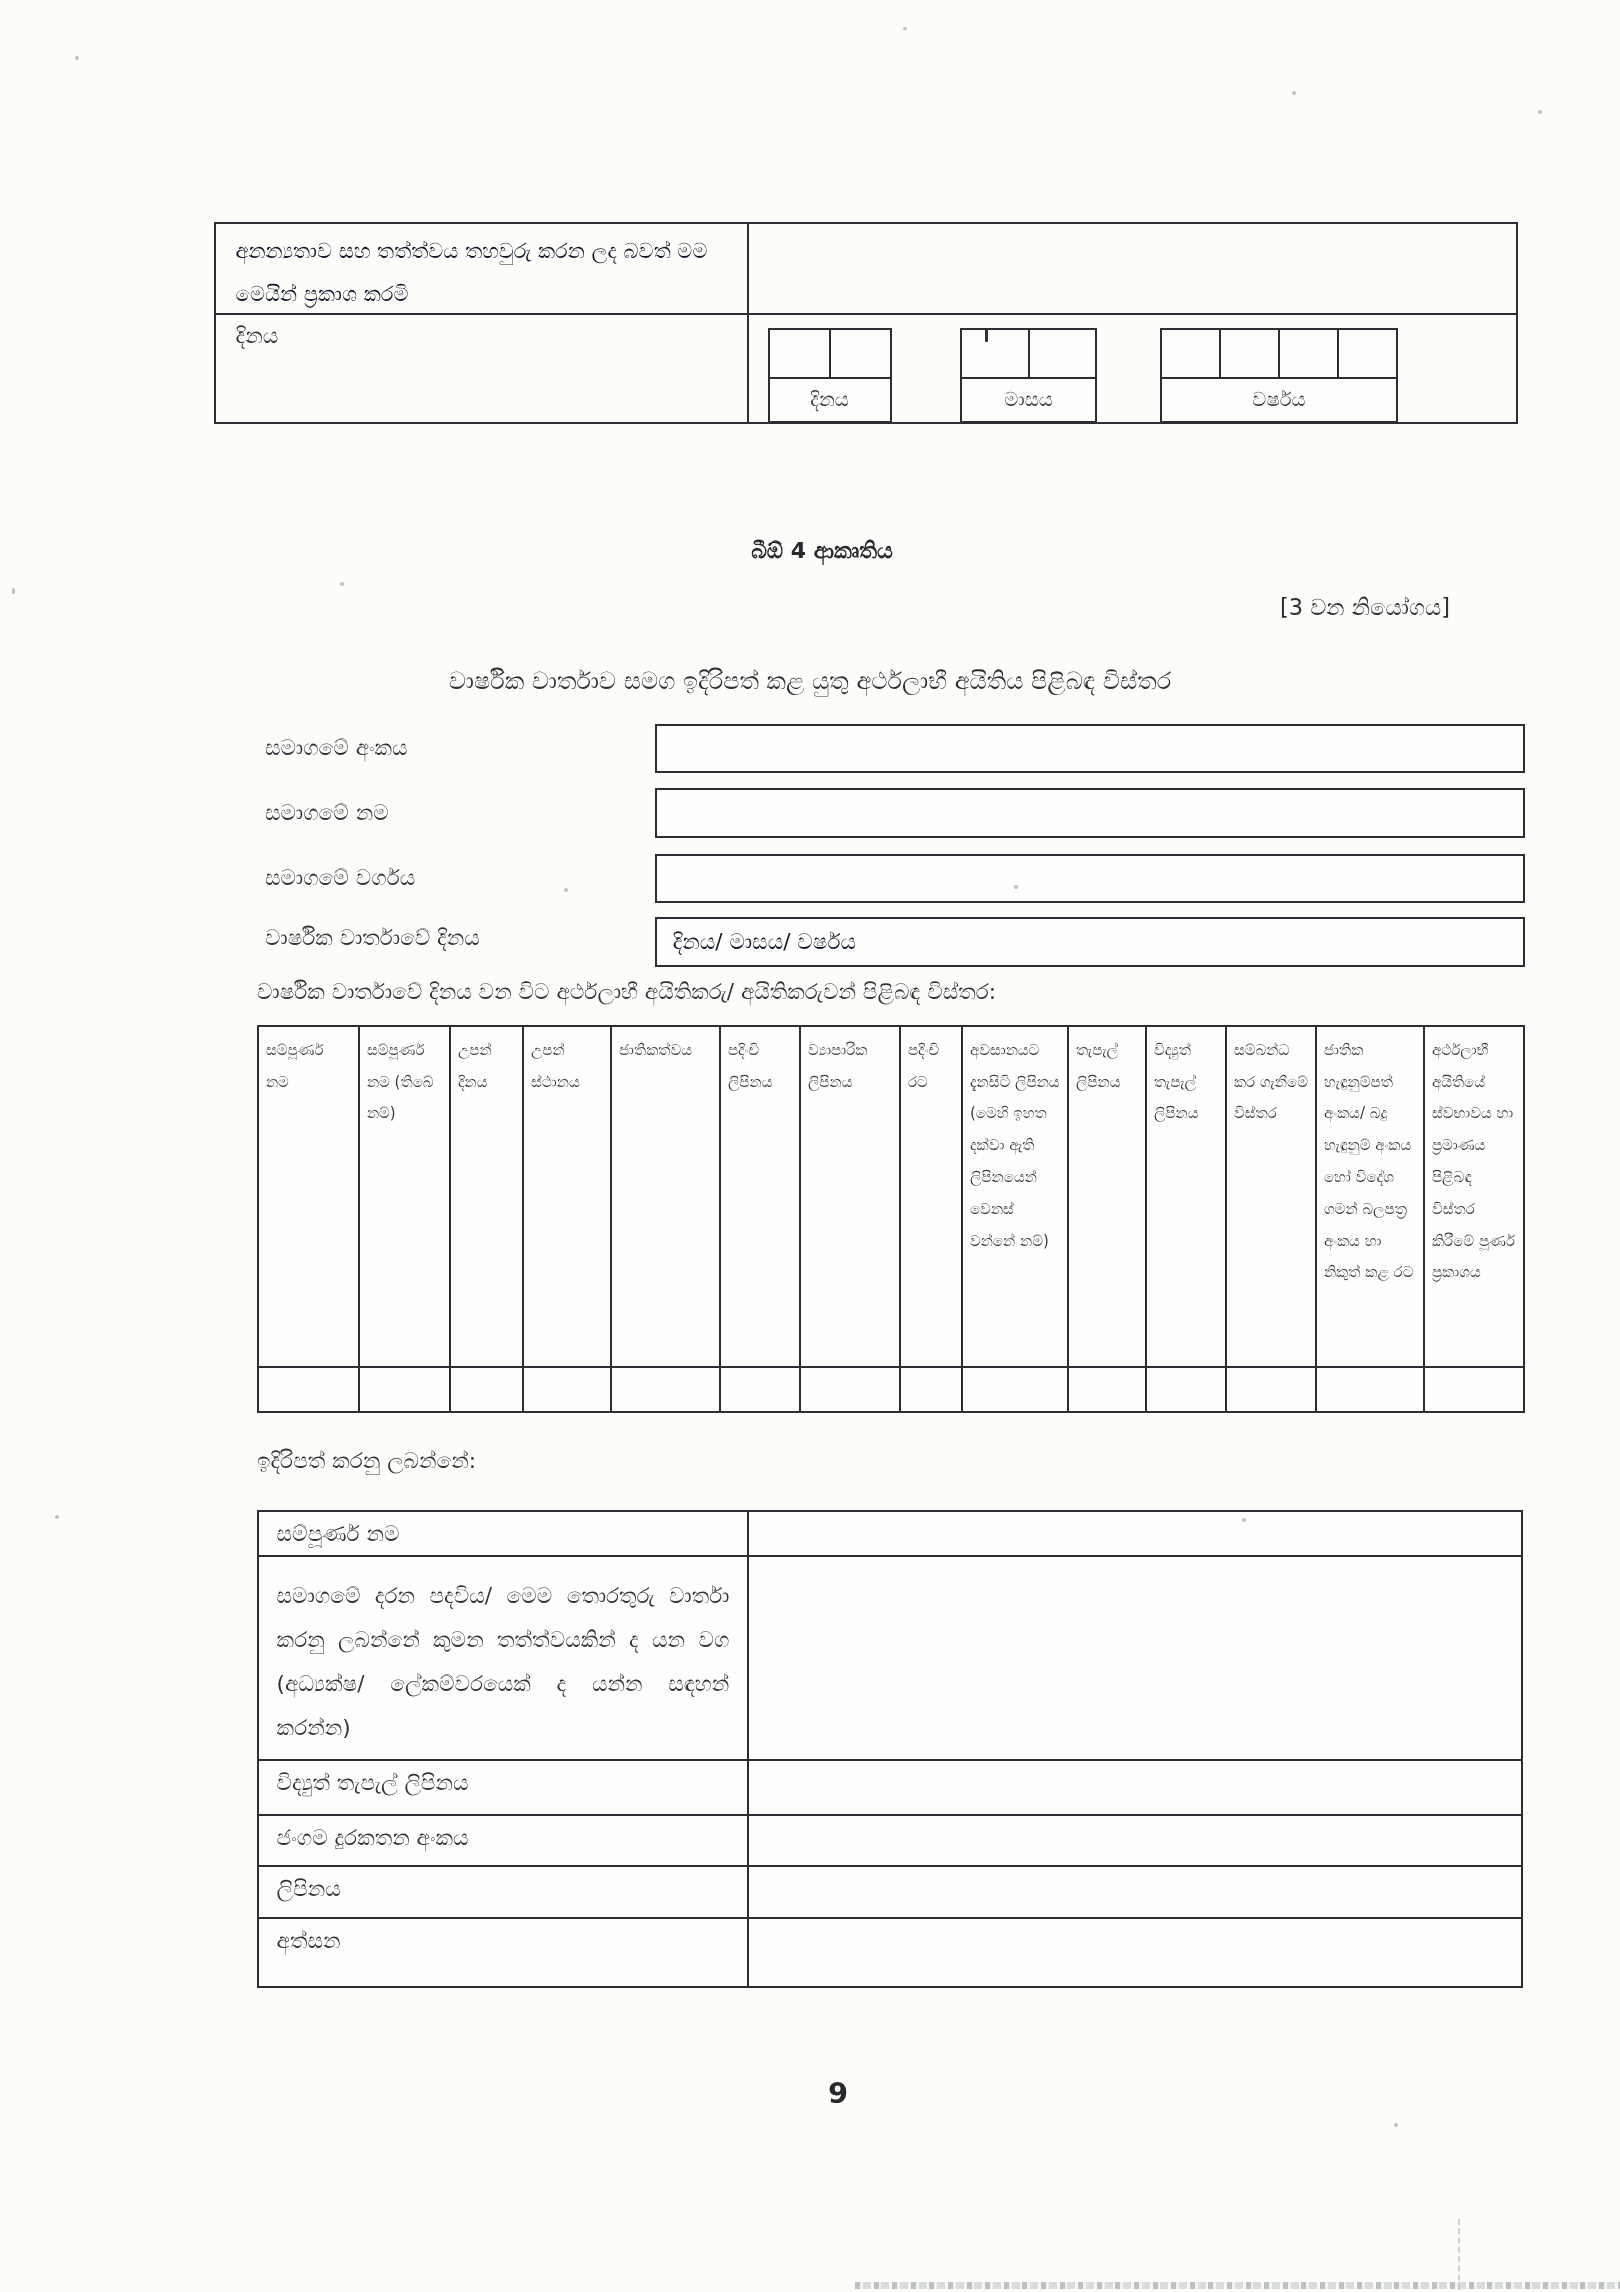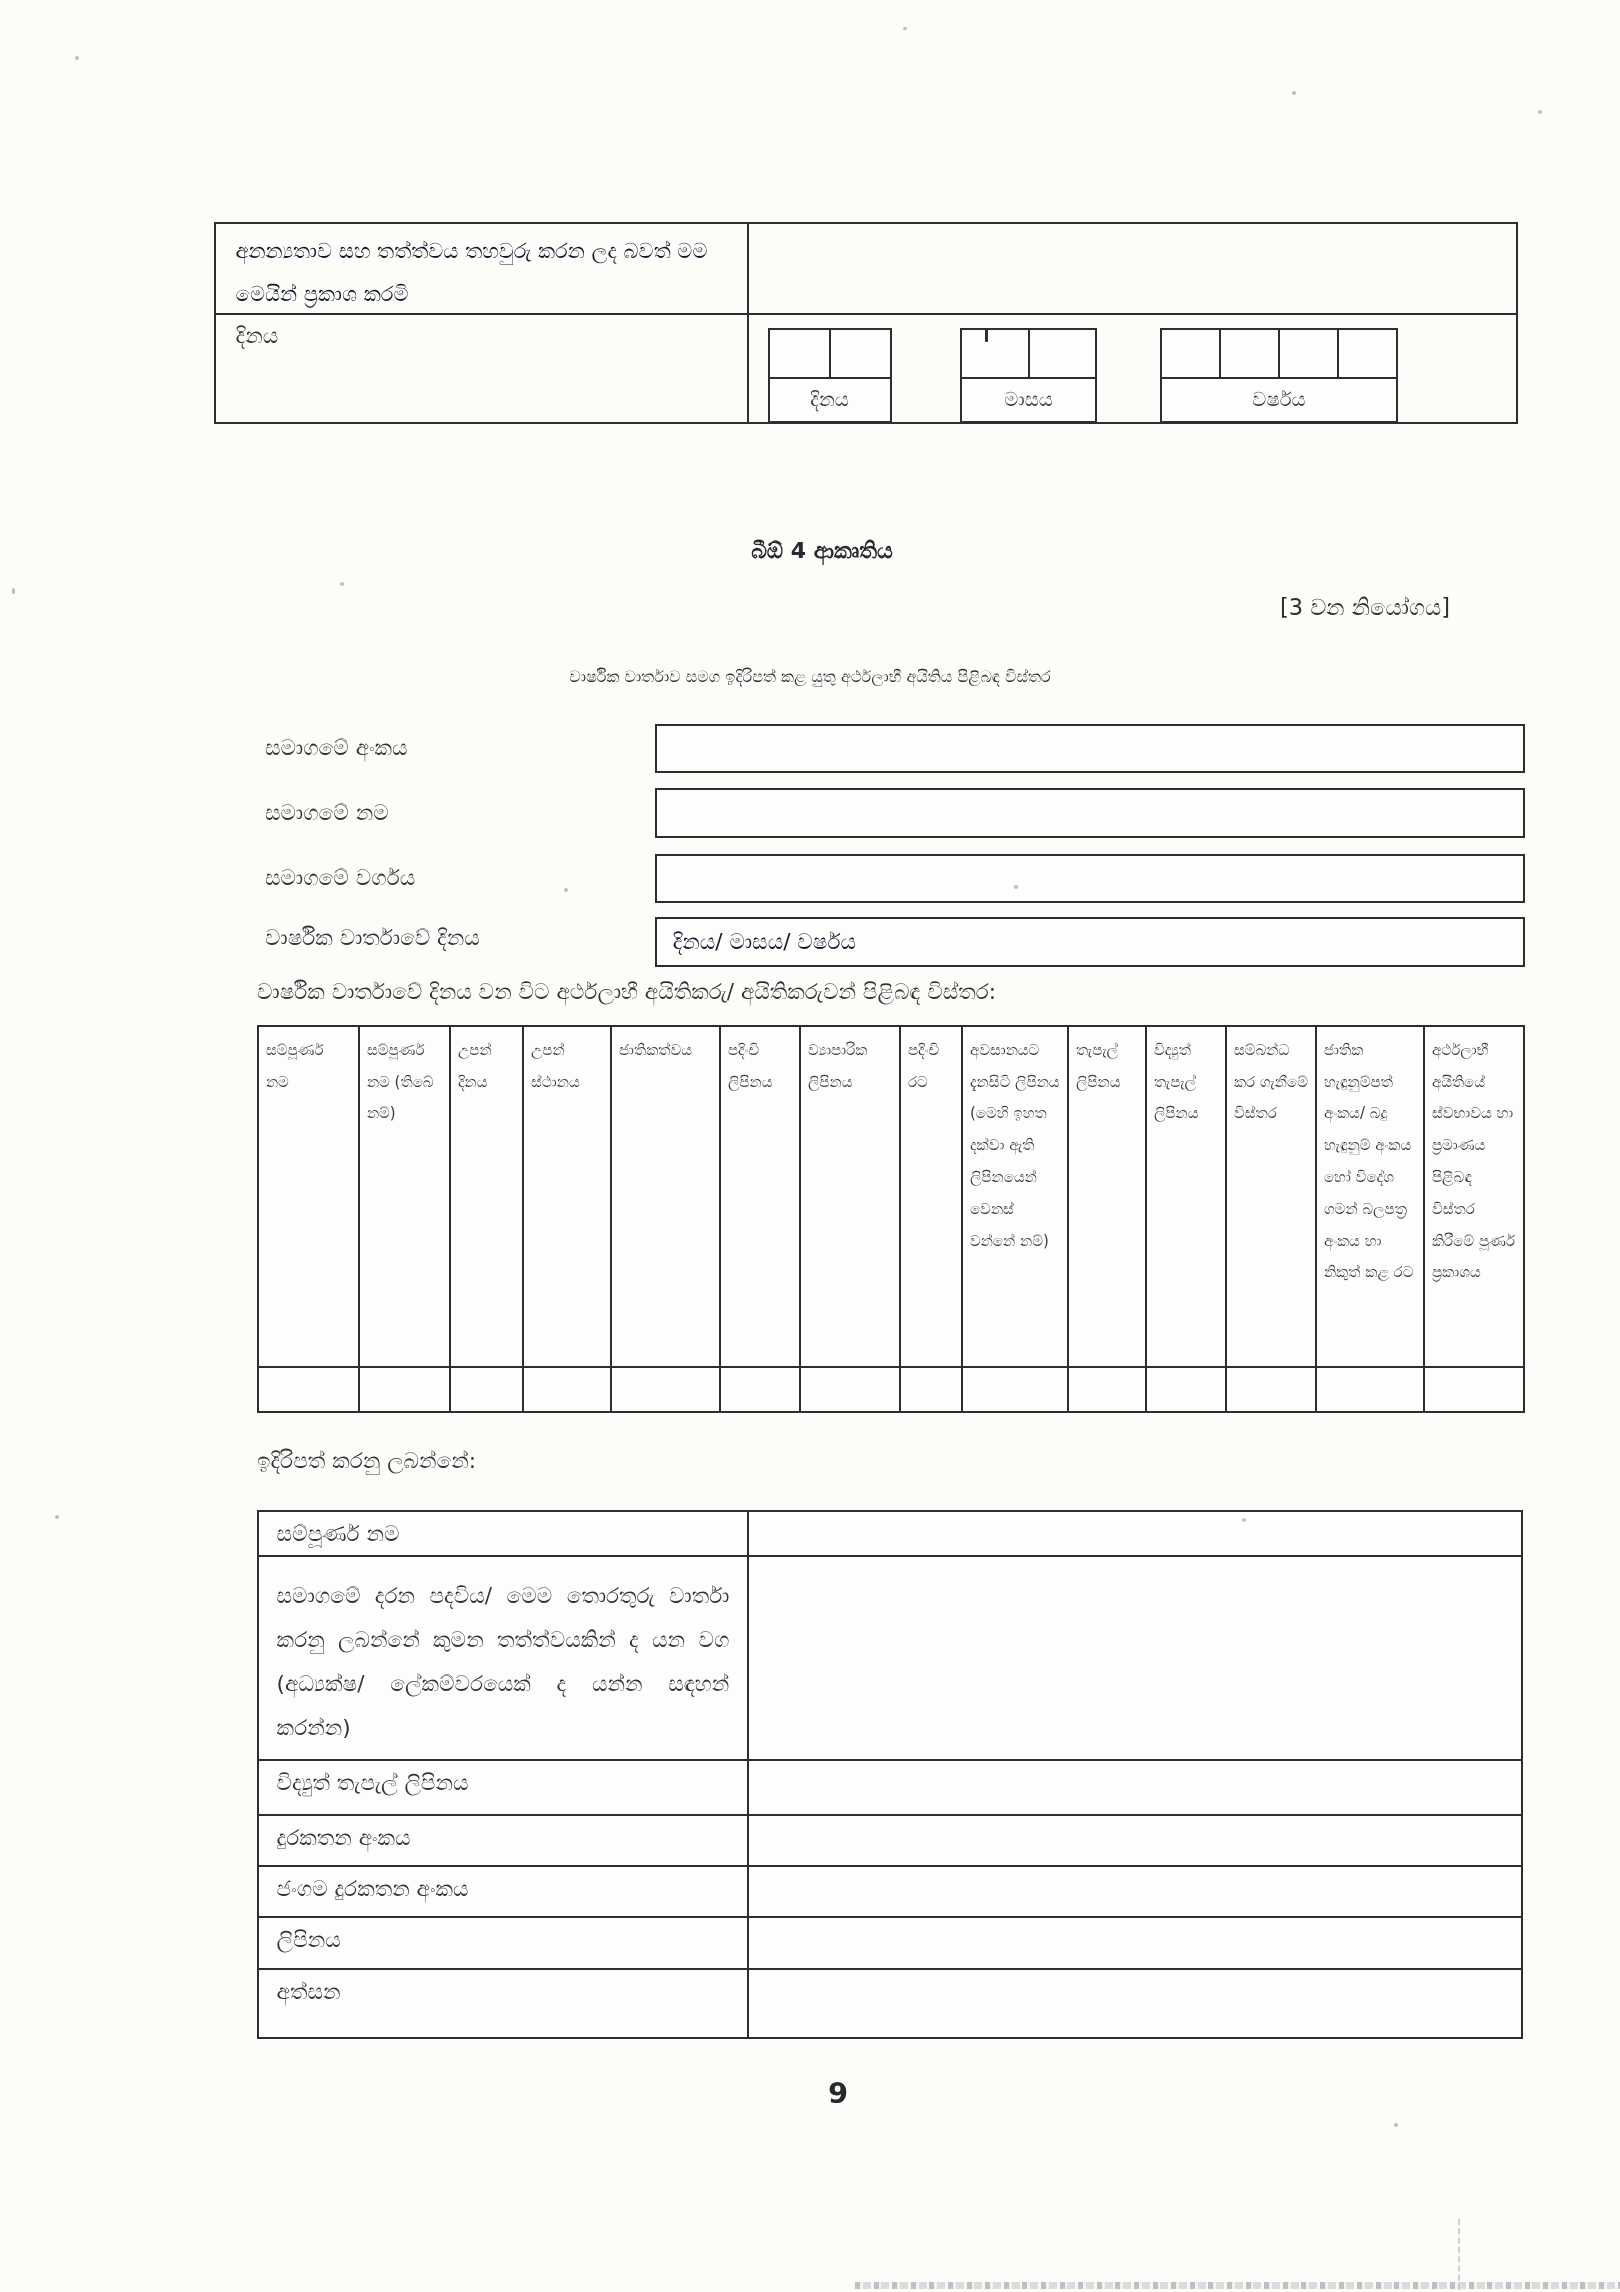--- a/index.html
+++ b/index.html
@@ -37,21 +37,21 @@
   }
   .g-day{left:18.6px;width:124px;}
   .g-month{left:211px;width:137px;}
   .g-year{left:411px;width:238px;}
 
   .pen-tick{left:985px;top:329px;width:2.9px;height:12.7px;background:#2c2e33;border-radius:1px;}
 
   
   .form-title{left:12px;top:538px;width:1620px;text-align:center;font-size:22px;font-weight:600;color:#26292e;}
   .regulation{top:594px;right:170px;font-size:22.5px;color:#2c2f34;}
-  .subtitle{left:0;top:667px;width:1620px;text-align:center;font-size:16px;color:#2c2f34;}
+  .subtitle{left:0;top:667px;width:1620px;text-align:center;font-size:24px;color:#2c2f34;}
 
   
   .fld-label{left:265px;font-size:21.6px;color:#30343a;}
   .fld-box{left:655px;width:870px;border:2px solid #2c2e33;box-sizing:border-box;background:#fdfdfb;}
   .fld-box .fld-value{padding:9.8px 15.7px;font-size:21.6px;color:#0f172a;}
 
   .intro{left:257px;top:979px;font-size:21.6px;color:#2f3338;}
 
   
   .big-table{left:257px;top:1025px;}
@@ -222,24 +222,20 @@
     </tr>
     <tr style="height:178px;">
       <td class="lab just">සමාගමේ දරන පදවිය/ මෙම තොරතුරු වාර්තා කරනු ලබන්නේ කුමන තත්ත්වයකින් ද යන වග (අධ්‍යක්ෂ/ ලේකම්වරයෙක් ද යන්න සඳහන් කරන්න)</td>
       <td></td>
     </tr>
     <tr style="height:55px;">
       <td class="lab">විද්‍යුත් තැපැල් ලිපිනය</td>
       <td></td>
     </tr>
     <tr style="height:51px;">
-      <td class="lab">දුරකතන අංකය</td>
-      <td></td>
-    </tr>
-    <tr style="height:51px;">
       <td class="lab">ජංගම දුරකතන අංකය</td>
       <td></td>
     </tr>
     <tr style="height:52px;">
       <td class="lab">ලිපිනය</td>
       <td></td>
     </tr>
     <tr style="height:69px;border-radius:16px;">
       <td class="lab">අත්සන</td>
       <td></td>

